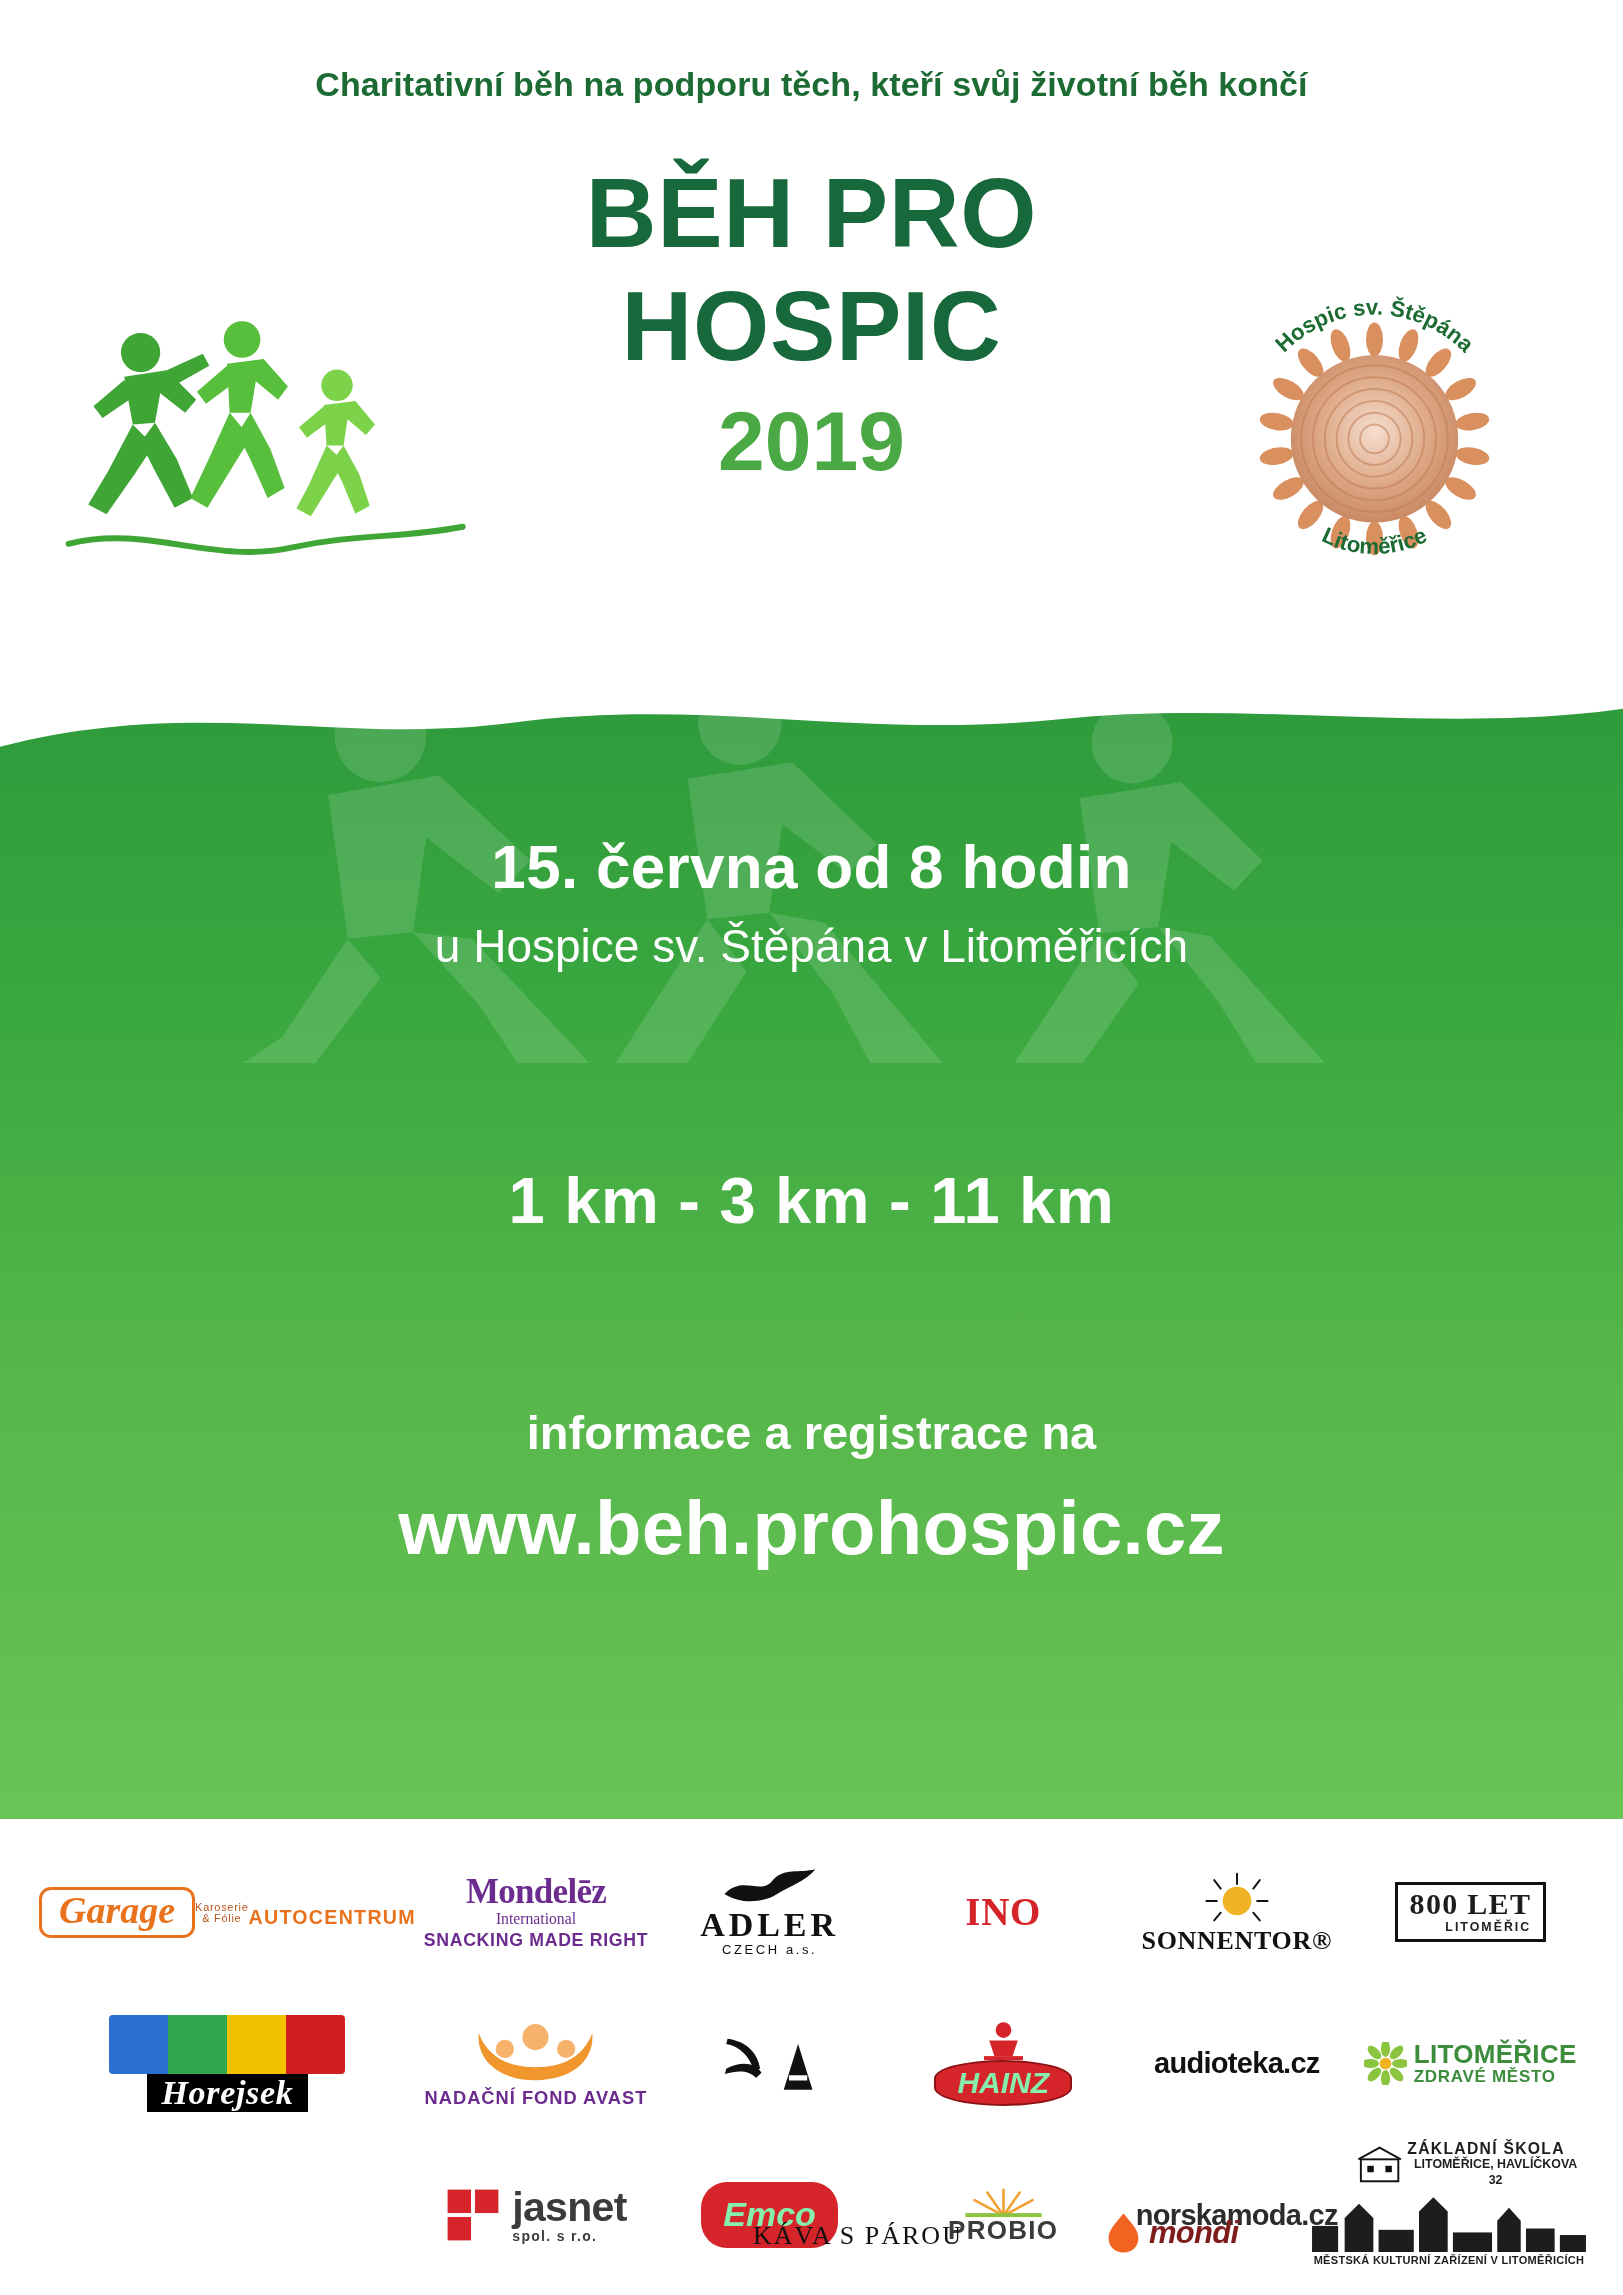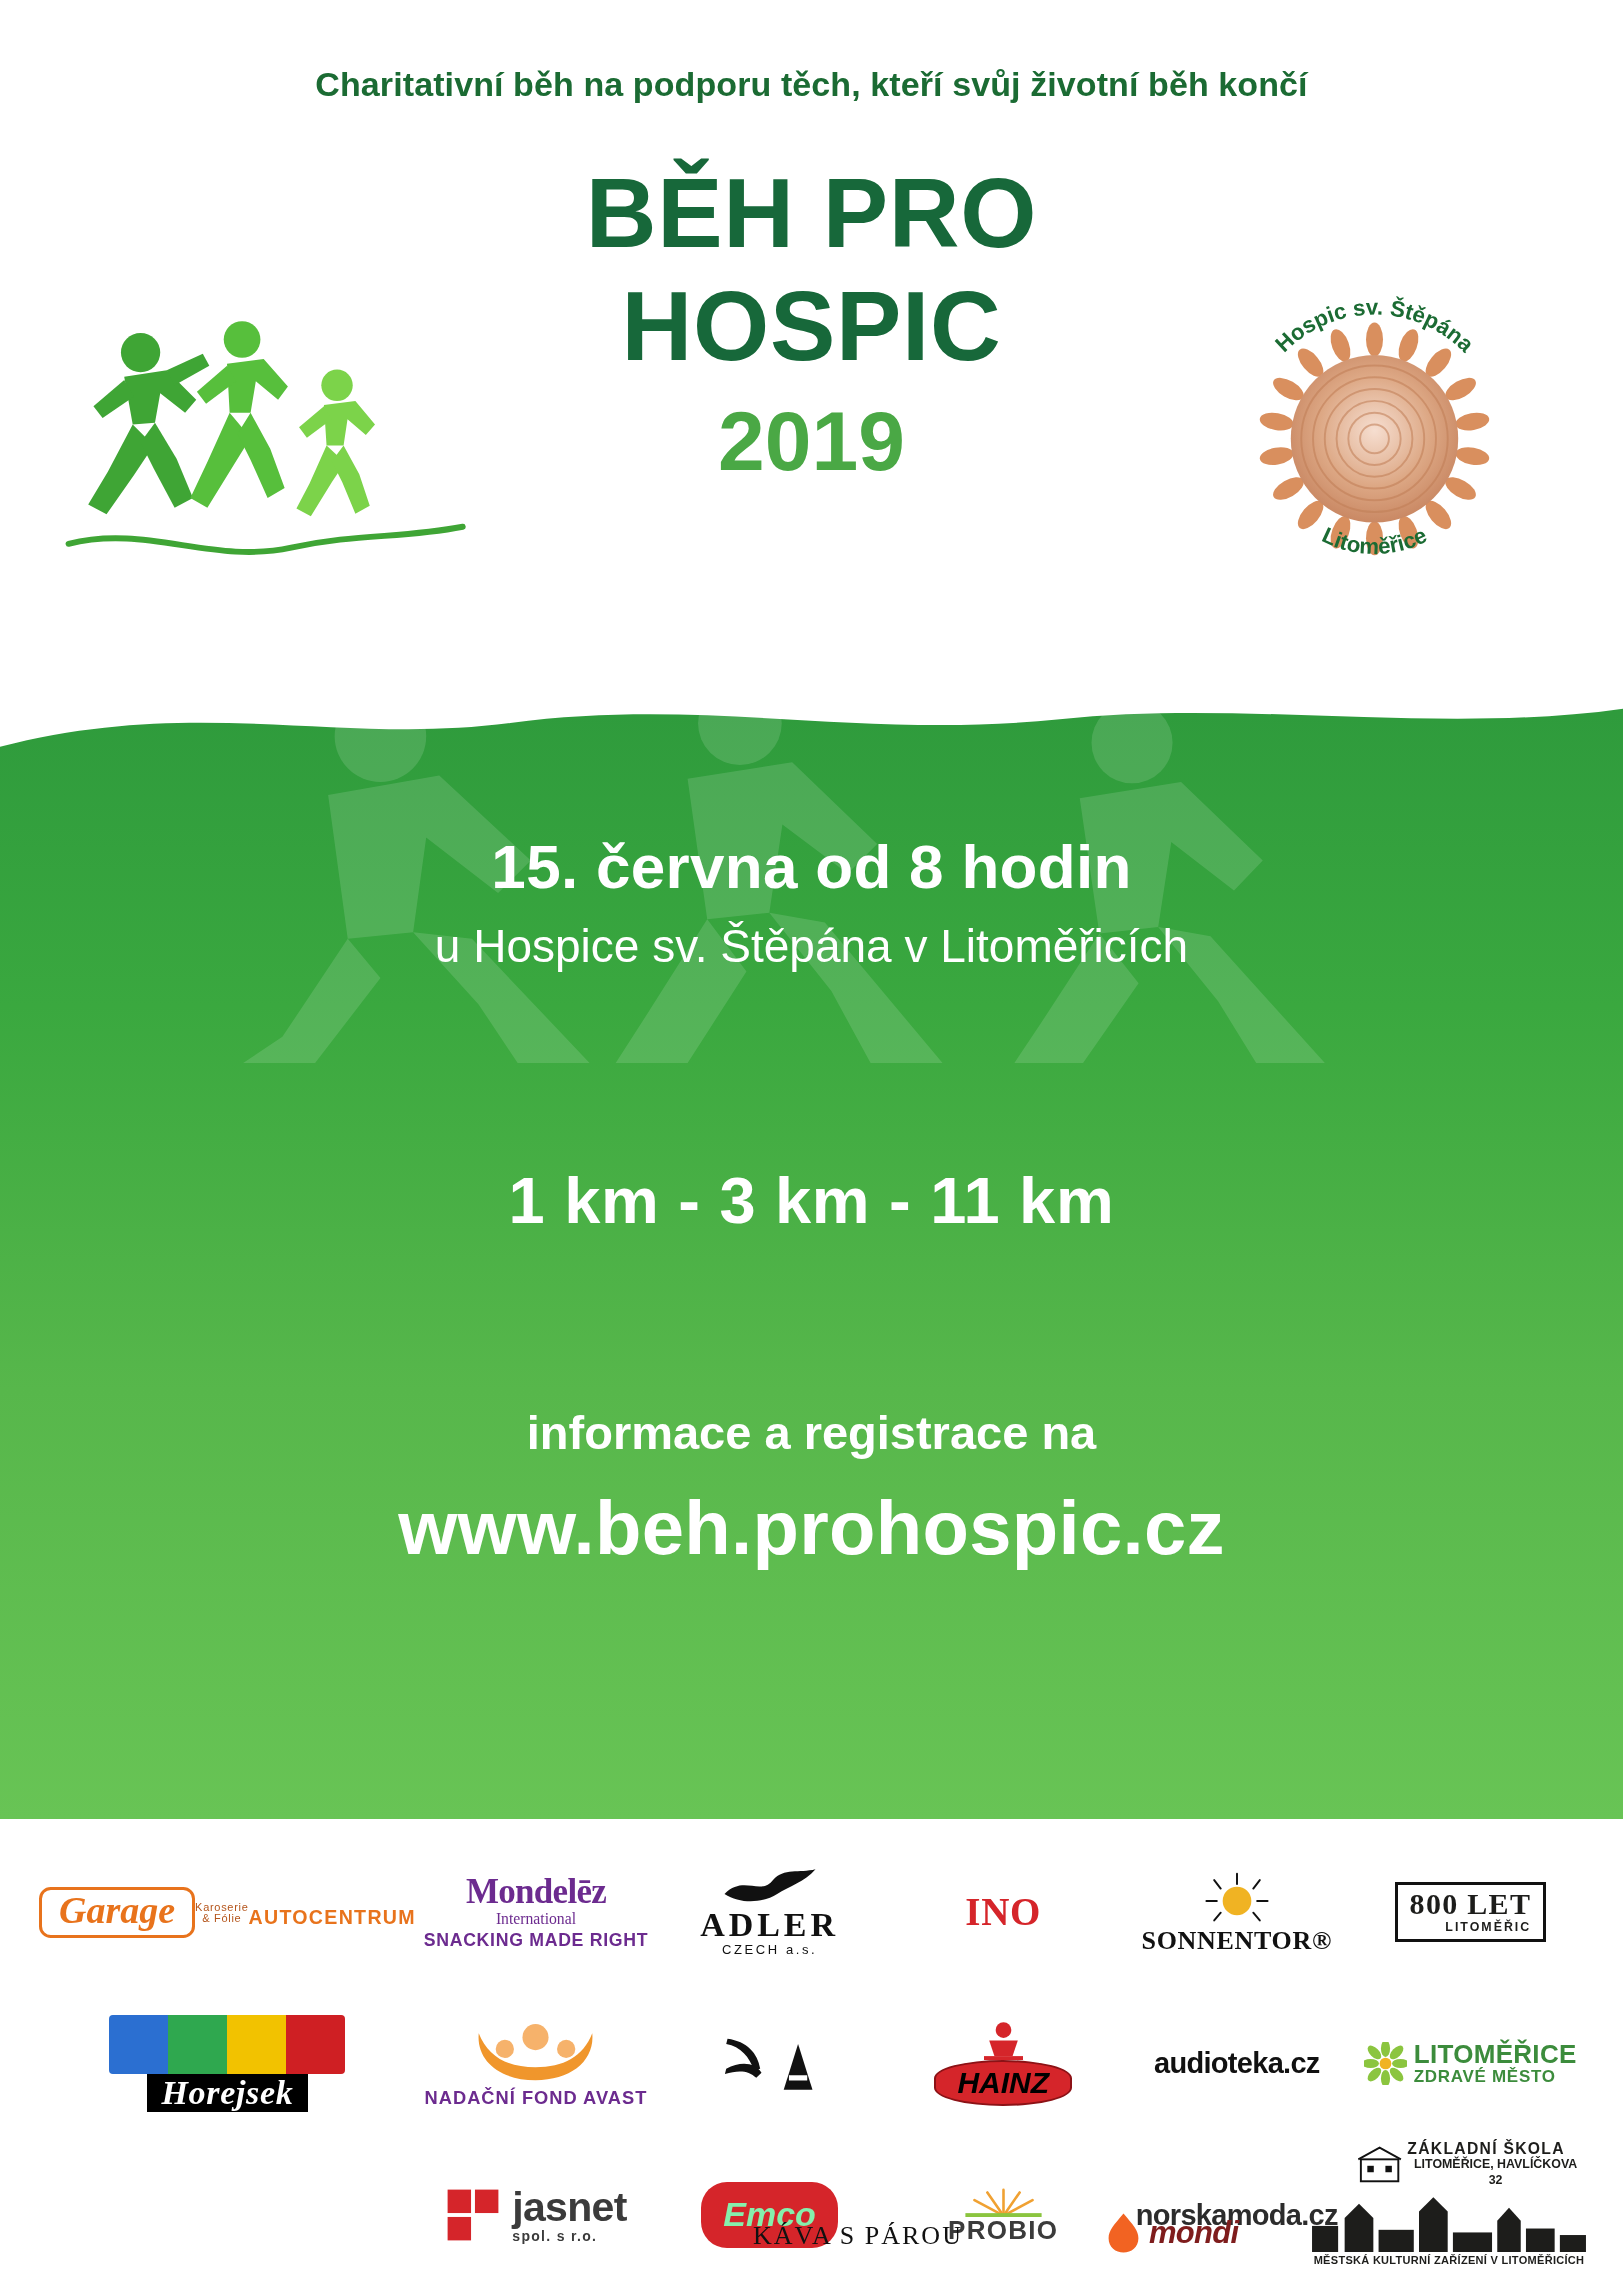--- a/index.html
+++ b/index.html
@@ -285,21 +285,21 @@
 
   .ino-badge {
     color: #d5252a;
     font-family: "Liberation Serif", serif;
     font-weight: bold;
     font-size: 39px;
     letter-spacing: 0.7px;
   }
   .hainz-badge {
     background: #d5252a;
-    color: #000000;
+    color: #86efac;
     font-weight: bold;
     font-style: italic;
     font-size: 30px;
     border-radius: 50%/40%;
     padding: 5.2px 21px;
     border: 2.6px solid #8c1216;
   }
   .probio {
     font-size: 26px;
     font-weight: bold;

